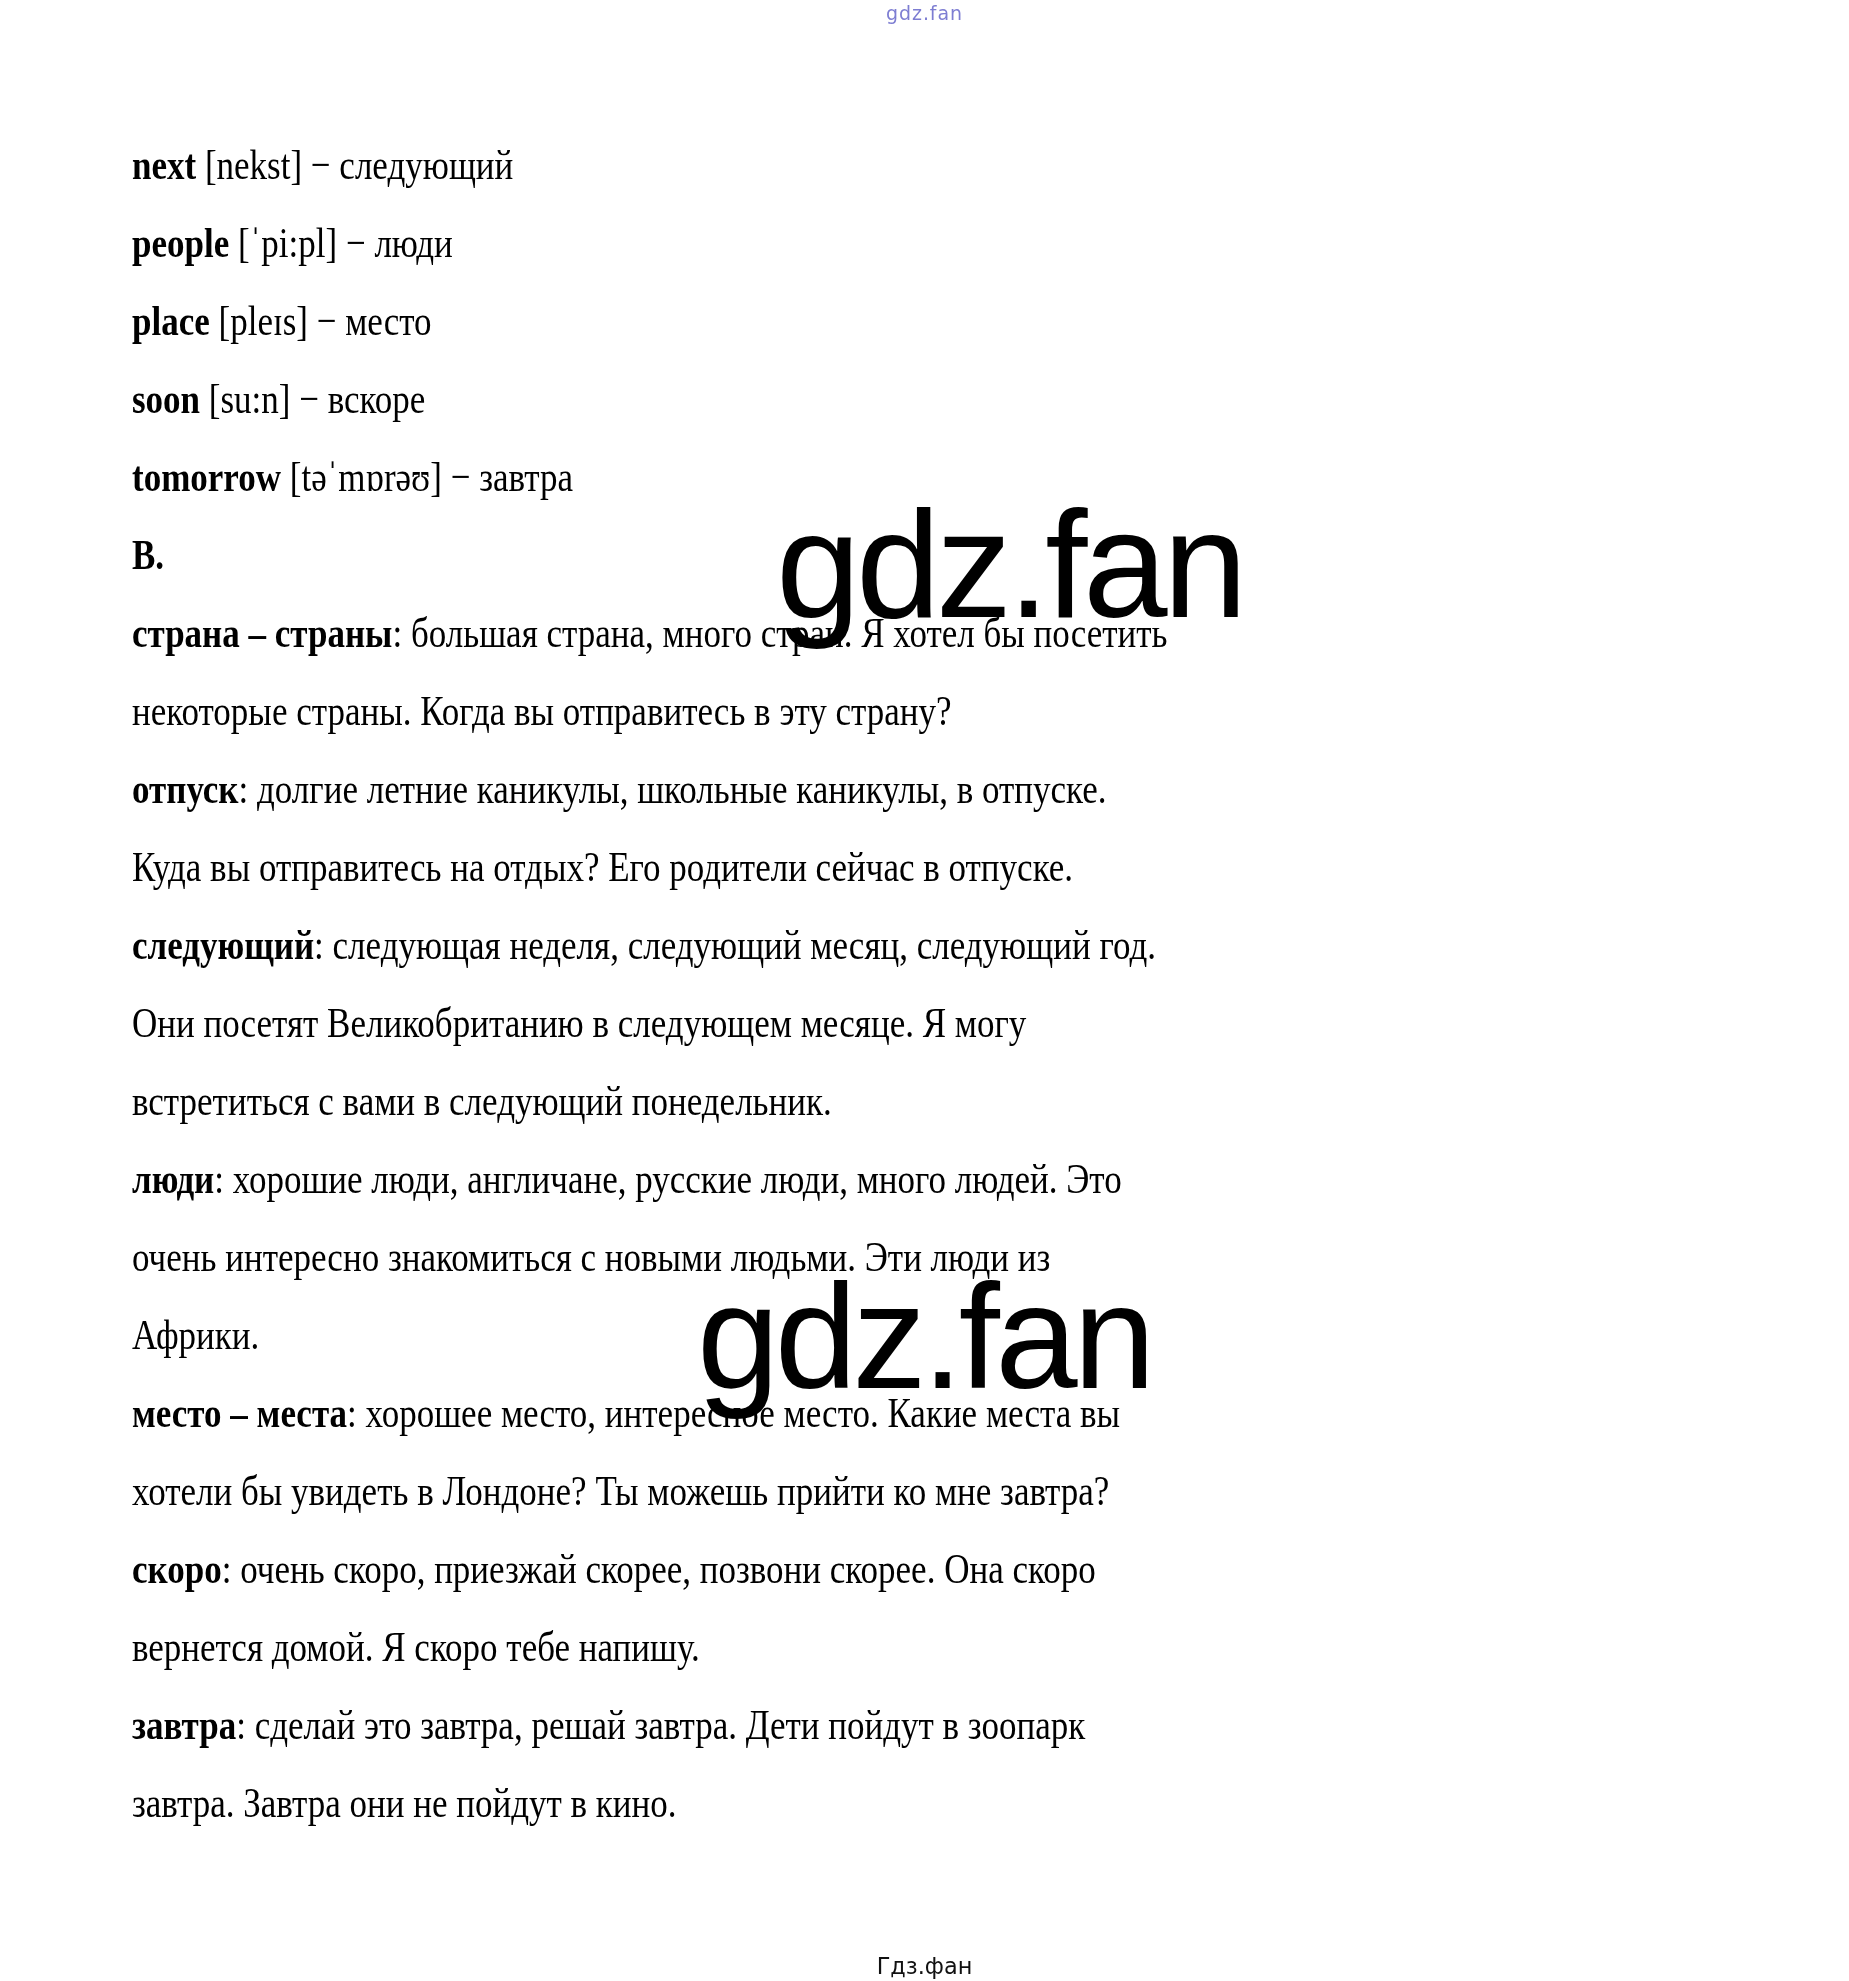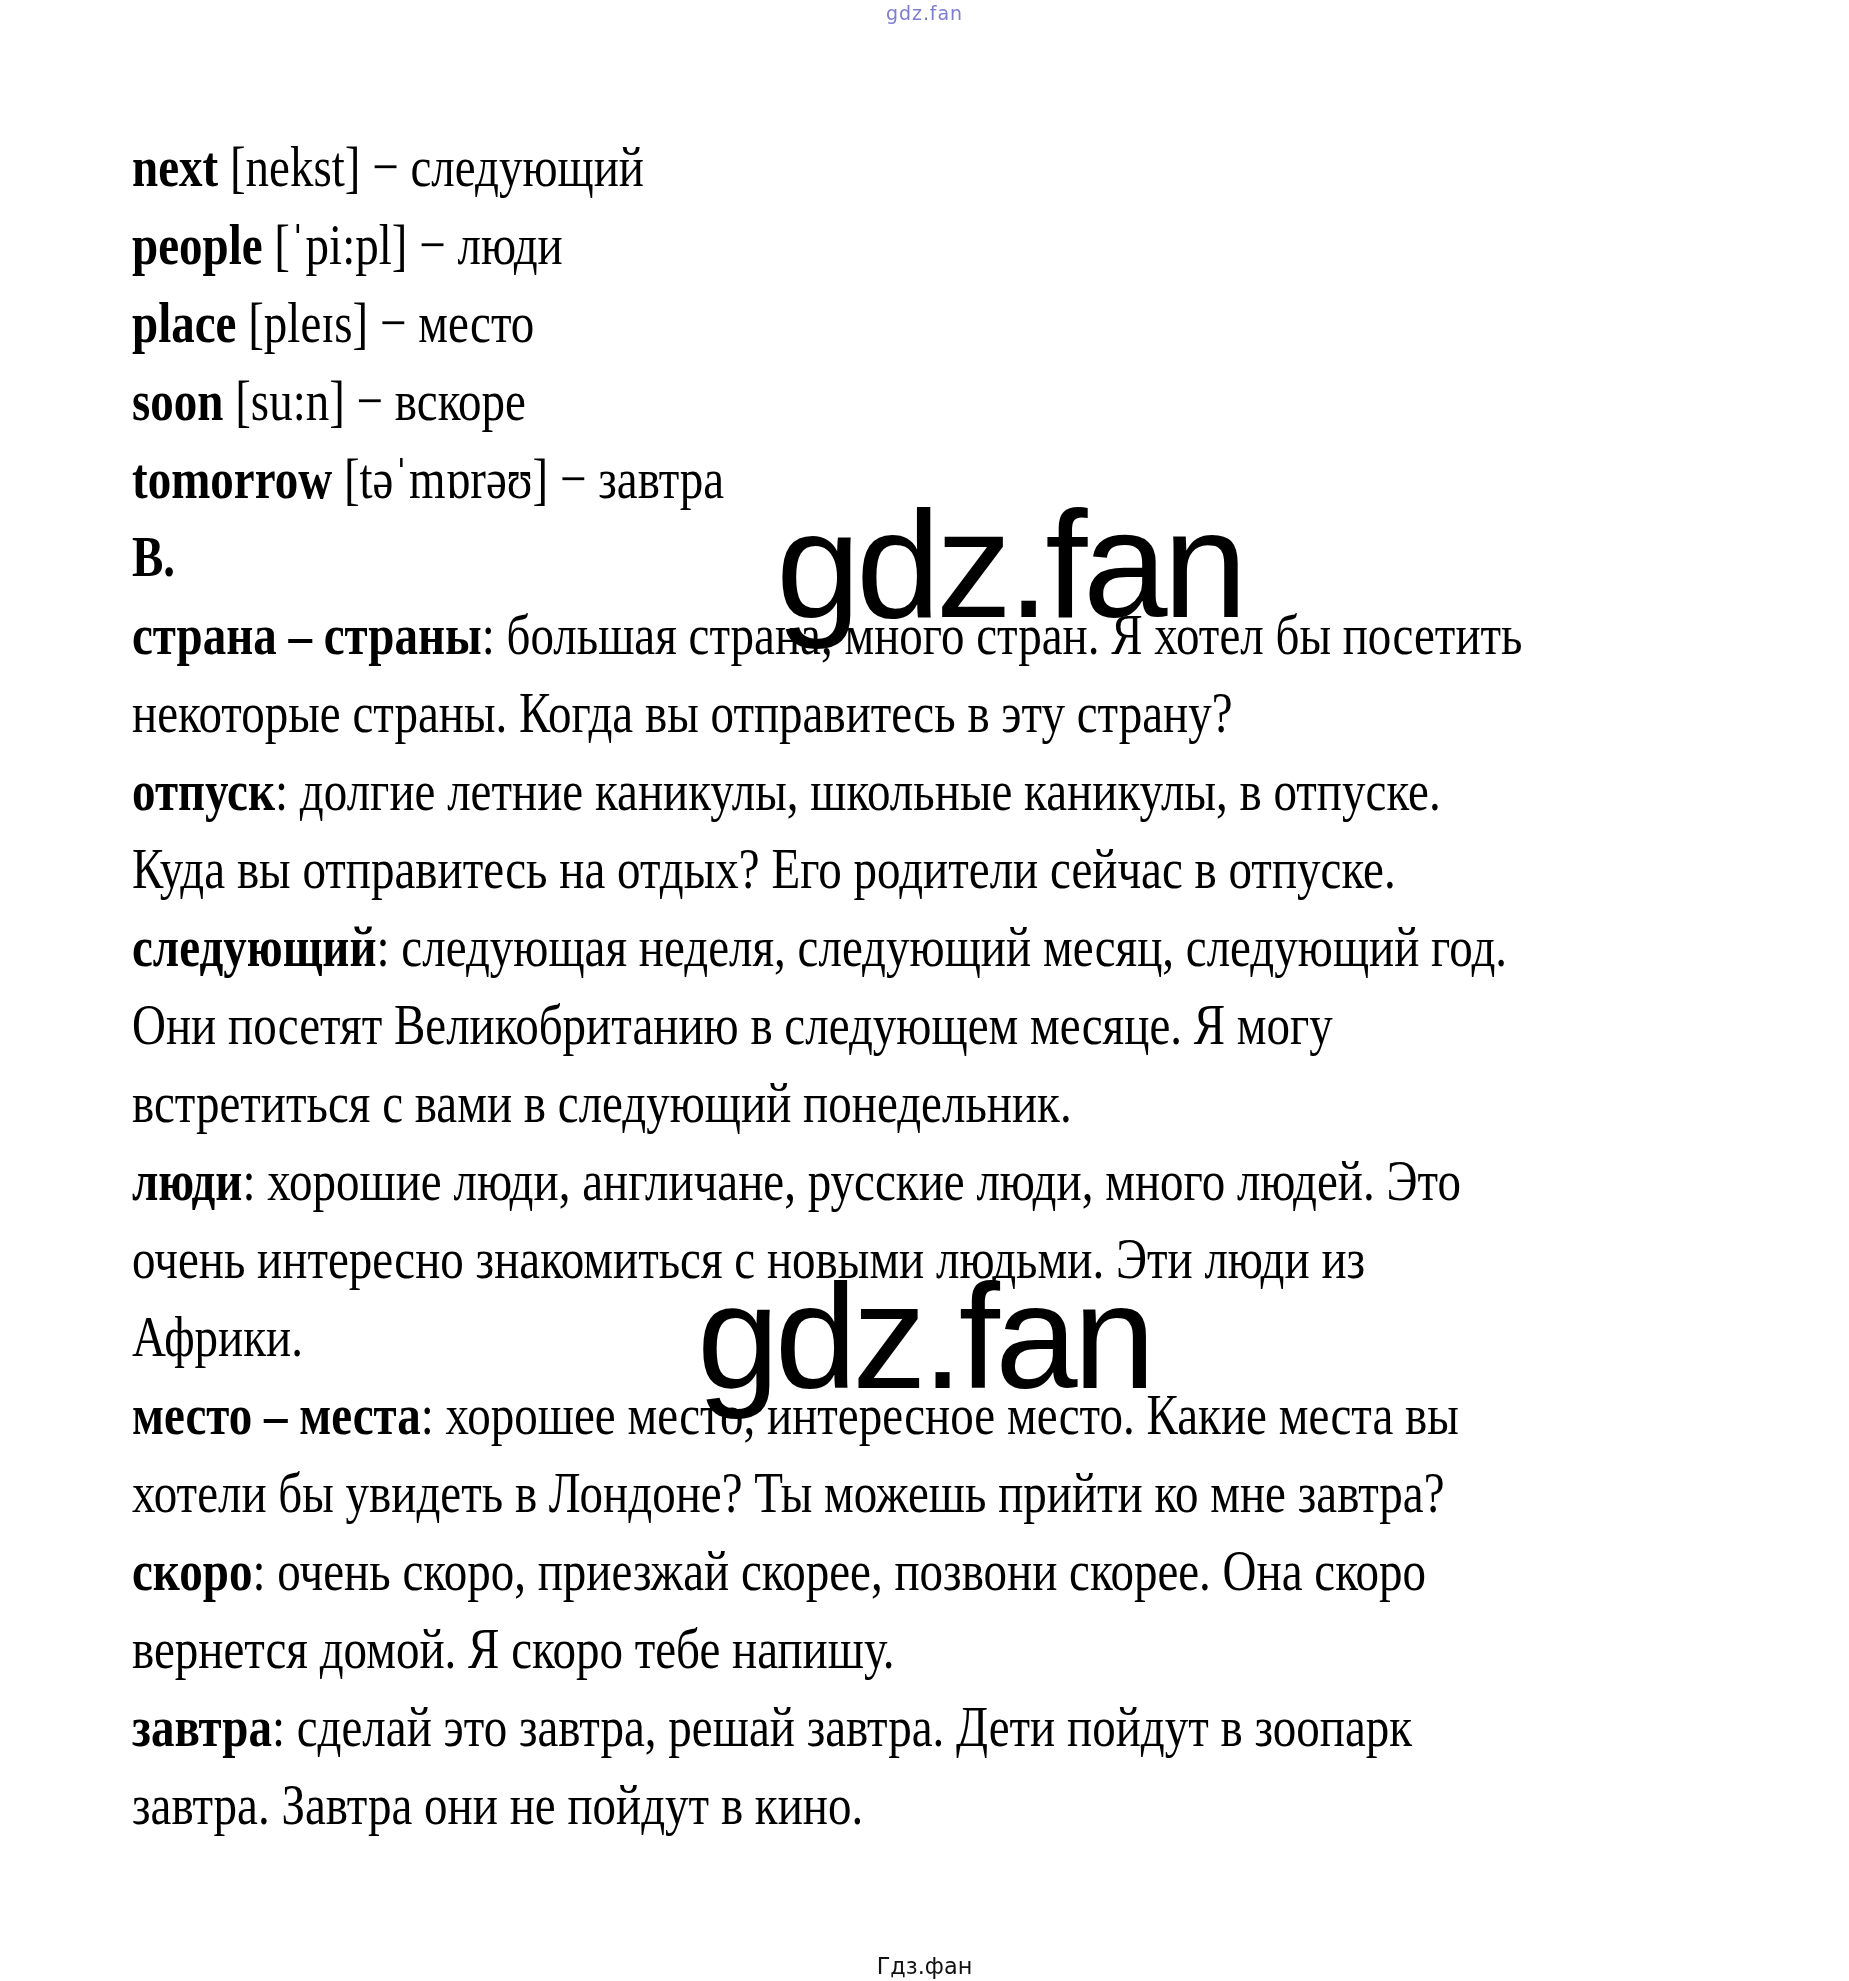--- a/index.html
+++ b/index.html
@@ -22,21 +22,21 @@
     font-family: "DejaVu Sans", sans-serif;
     font-size: 19px;
     letter-spacing: 0.9px;
     color: #7d7dd2;
   }
   .content {
     position: absolute;
     left: 132px;
     top: 127px;
     width: 1612px;
-    font-size: 47px;
+    font-size: 35px;
     line-height: 78px;
   }
   .line {
     transform: scaleY(1.22);
     transform-origin: 0 50%;
     white-space: nowrap;
   }
   .line b { font-weight: bold; }
   .section-label { font-weight: bold; }
   .watermark {

